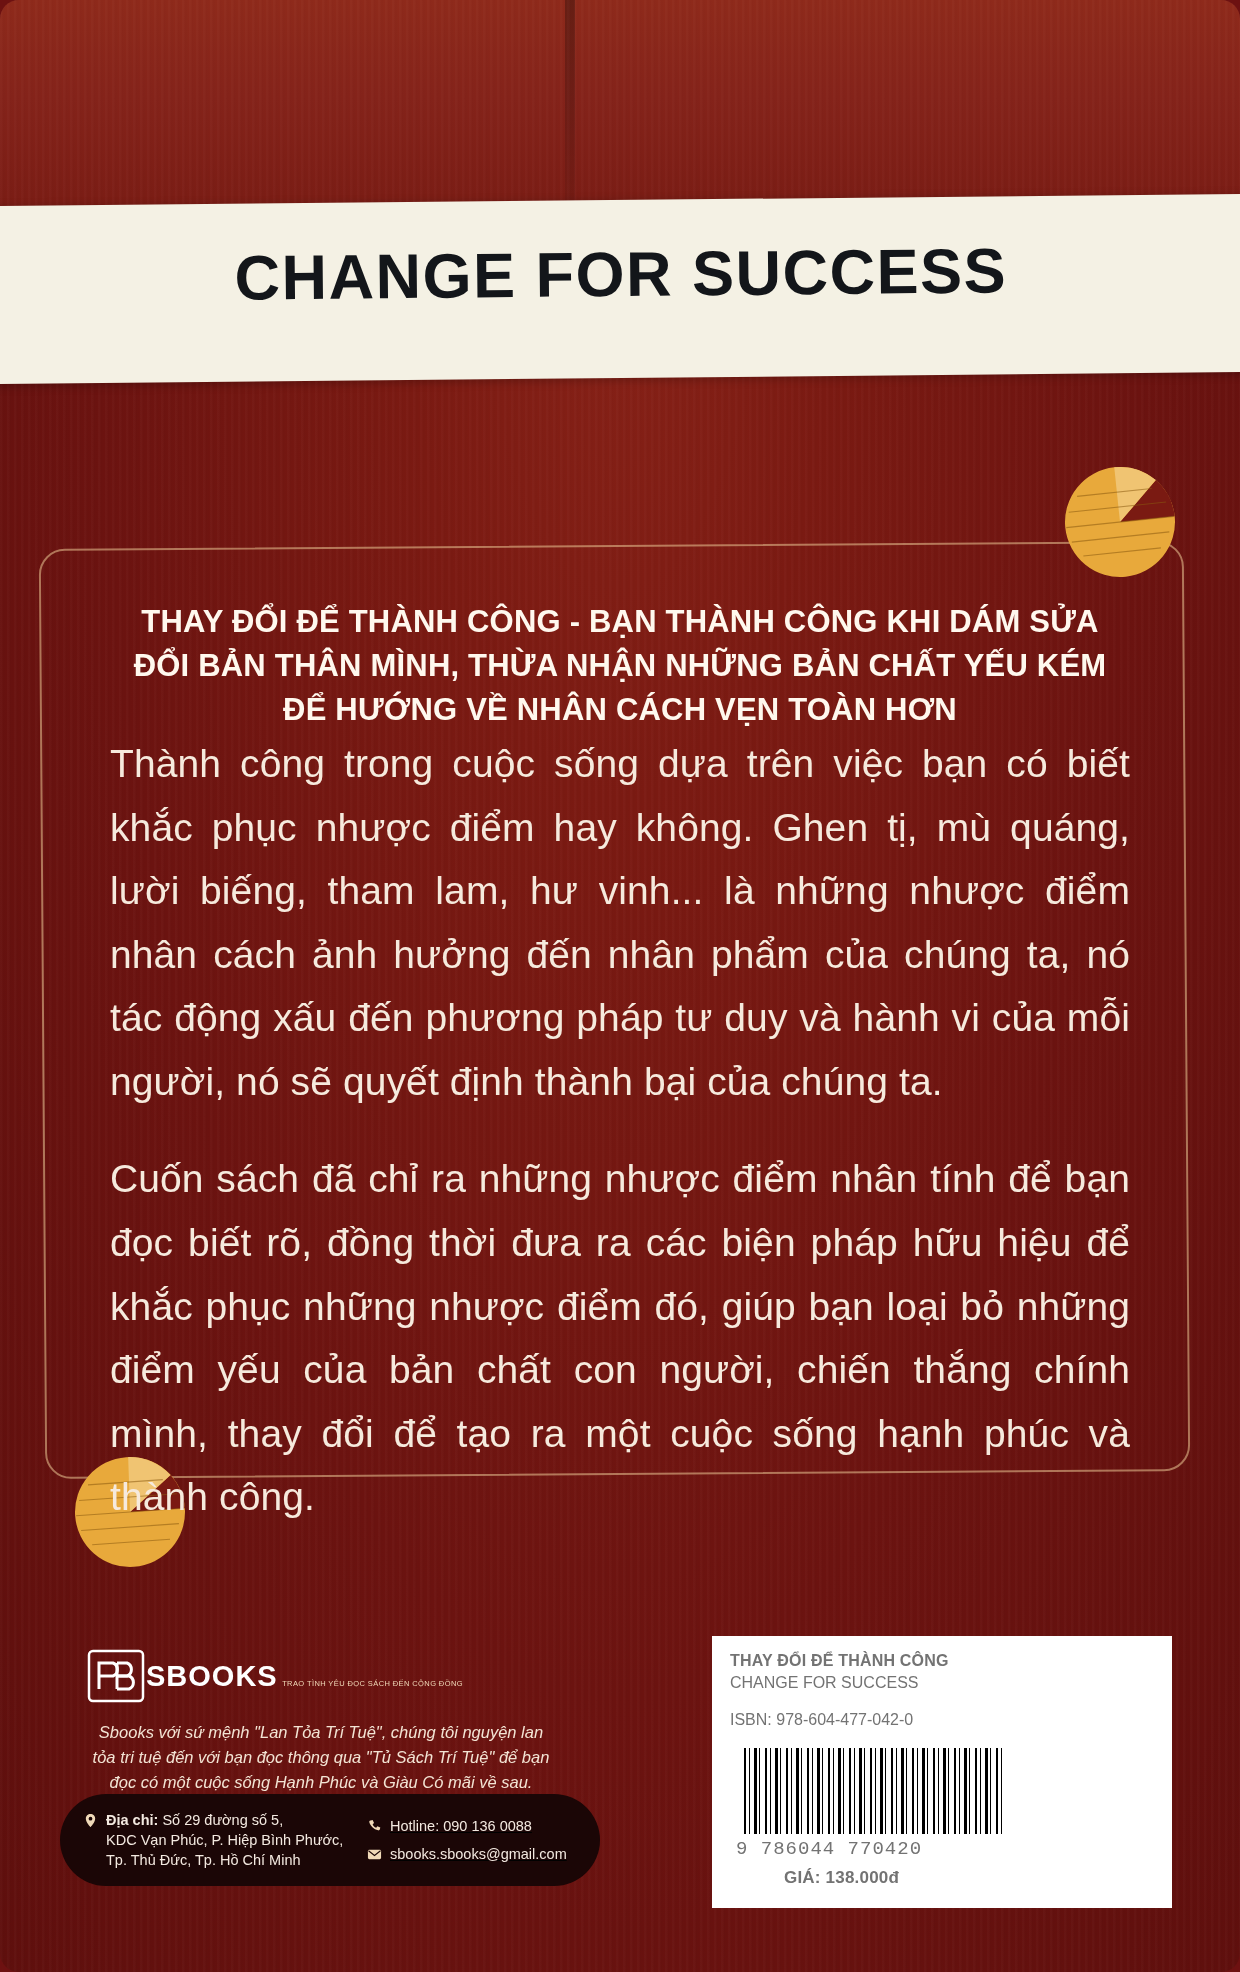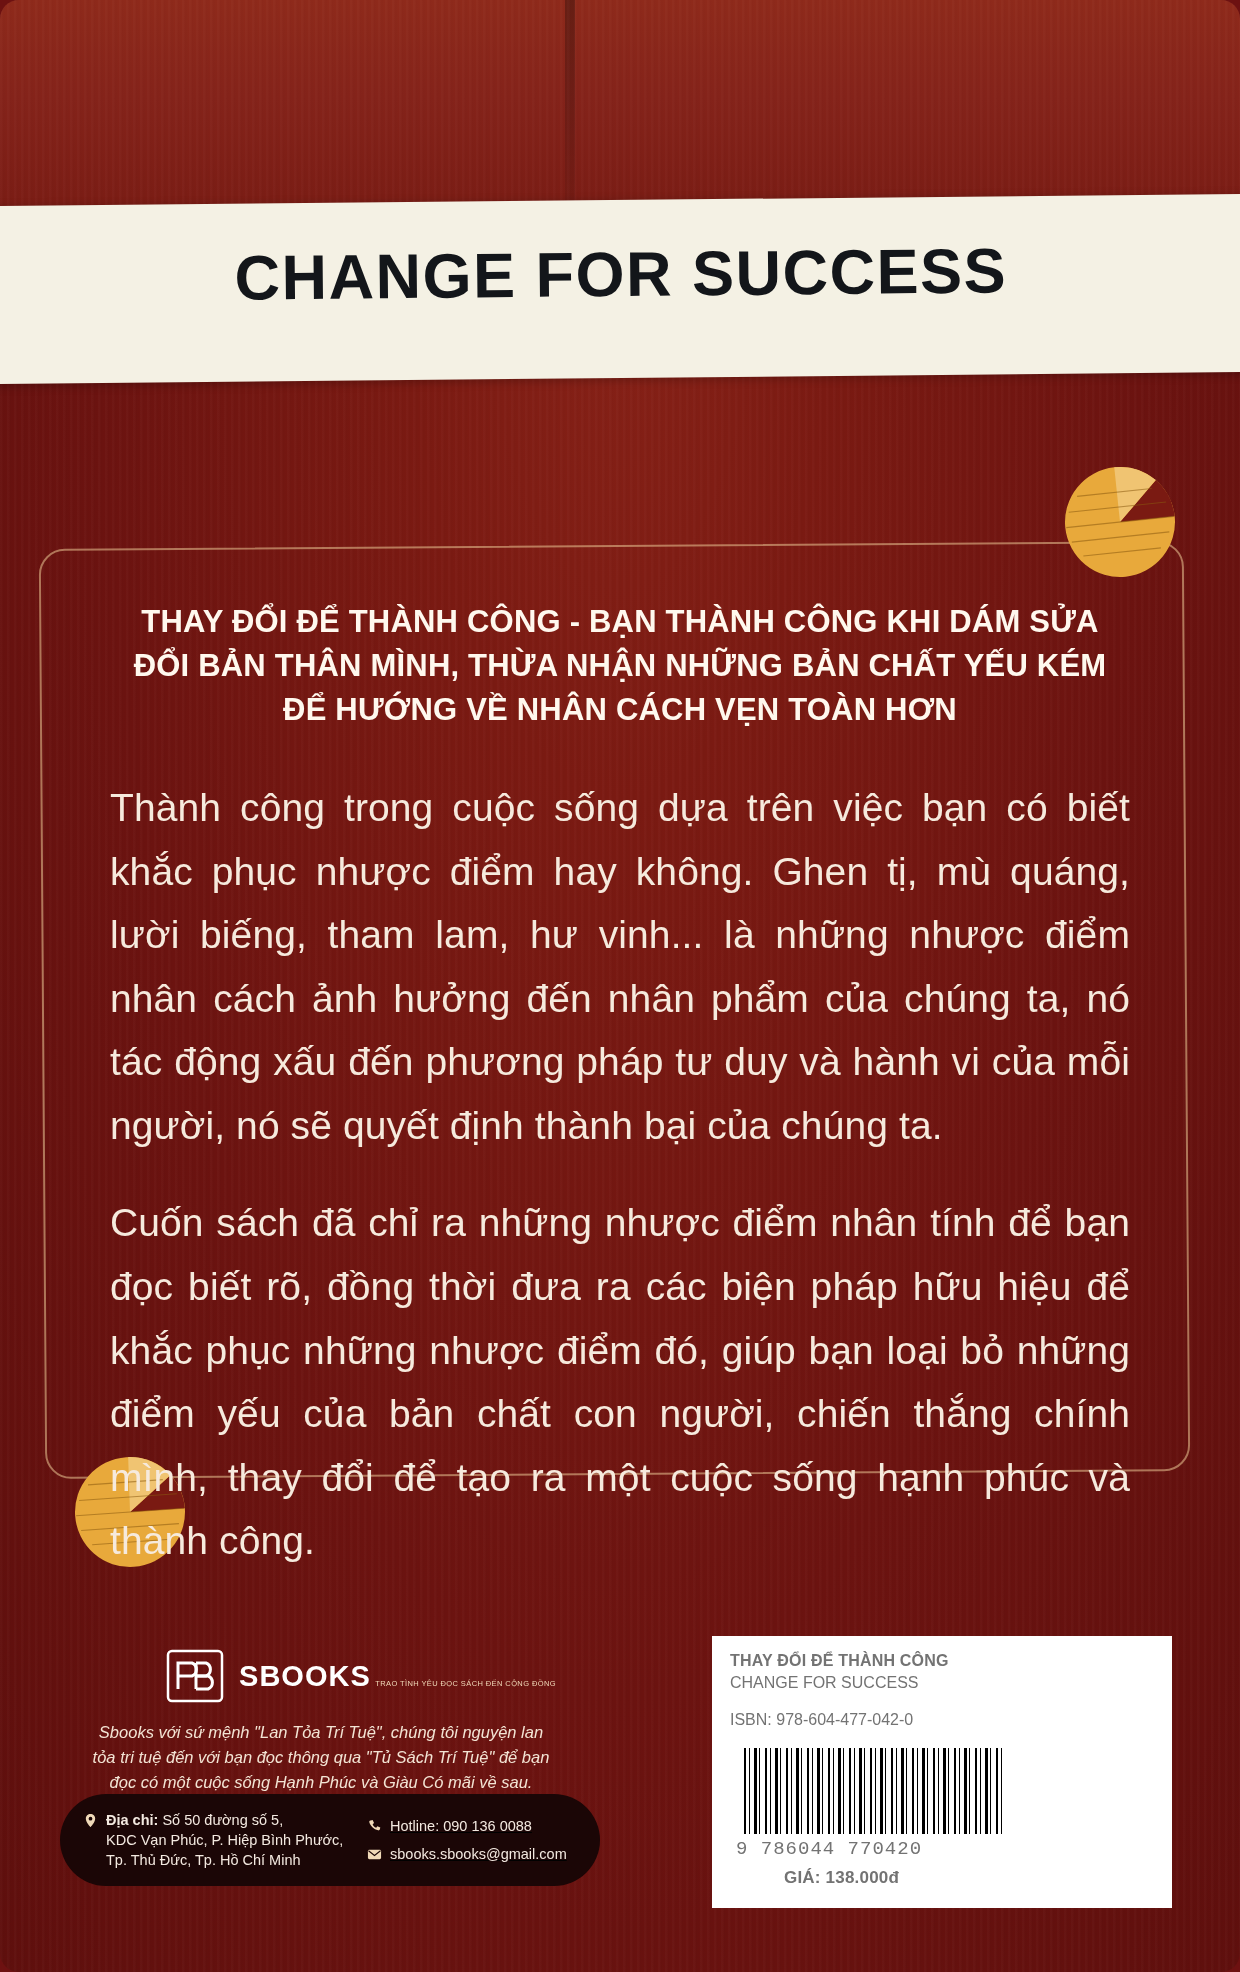--- a/index.html
+++ b/index.html
@@ -96,21 +96,20 @@
     color: #fdf6ec;
   }
   .headline {
     text-align: center;
     font-size: 31px;
     font-weight: 700;
     line-height: 1.42;
     letter-spacing: 0.2px;
     text-transform: uppercase;
     color: #fff8ee;
-    margin-bottom: 44px;
   }
   .para {
     font-size: 39px;
     line-height: 1.63;
     text-align: justify;
     color: #f6eadd;
     margin-bottom: 34px;
     letter-spacing: 0.1px;
   }
 
@@ -118,22 +117,21 @@
   .logo-block {
     position: absolute;
     left: 86px;
     top: 1648px;
     width: 470px;
     text-align: center;
   }
   .logo-row {
     display: flex;
     align-items: center;
-    justify-content: flex-end;
-    gap: 14px;
+    justify-content: flex-start;
   }
   .logo-mark {
     width: 60px; height: 56px;
     display: flex; align-items:center; justify-content:center;
   }
   .logo-mark svg { width: 58px; height: 54px; display:block; }
   .logo-words { text-align: left; }
   .logo-name {
     font-size: 29px; font-weight: 700; color: #fff; letter-spacing: 1px; line-height: 1;
   }
@@ -281,21 +279,21 @@
 
   <div class="contact-bar">
     <div class="contact-left">
       <span class="ico">
         <svg viewBox="0 0 16 16">
             <path d="M8 1C5.2 1 3 3.2 3 6c0 3.6 5 9 5 9s5-5.4 5-9c0-2.8-2.2-5-5-5zm0 7a2 2 0 1 1 0-4 2 2 0 0 1 0 4z" fill="#f0d9b8"></path>
           </svg>
       </span>
       <span class="contact-line">
         <b>Địa chỉ:</b>
-        <span>Số 50 đường số 5,</span><br>
+        <span>Số 29 đường số 5,</span><br>
         <span>KDC Vạn Phúc, P. Hiệp Bình Phước,</span><br>
         <span>Tp. Thủ Đức, Tp. Hồ Chí Minh</span>
       </span>
     </div>
     <div class="contact-right">
       <span class="contact-row">
         <span class="ico">
           <svg viewBox="0 0 16 16">
               <path d="M4 1.5 6 1l1.5 3.2L6 5.5c.7 1.8 2 3.1 3.8 3.8l1.2-1.5L14.2 9l-.5 2c-.2.8-1 1.3-1.8 1.1C7.2 11.2 3.5 7.5 2.4 3.3 2.2 2.5 2.7 1.7 3.5 1.5z" fill="#f0d9b8"></path>
             </svg>

